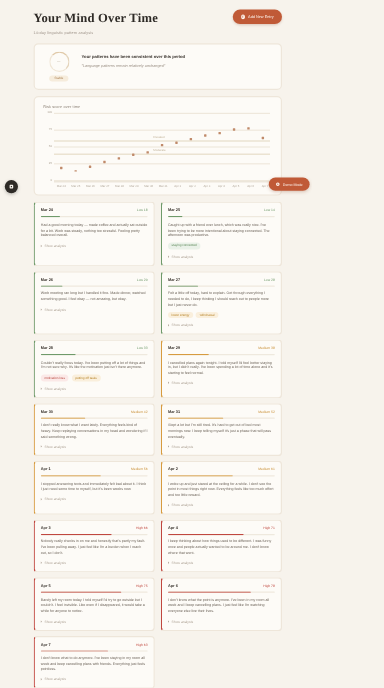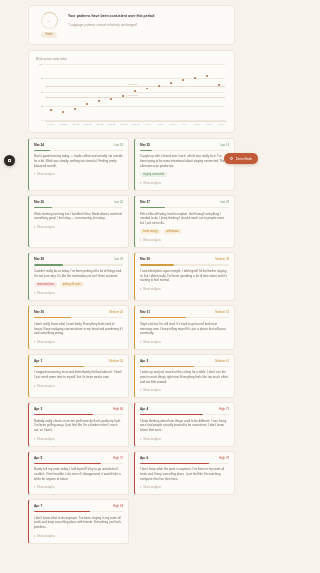--- a/index.html
+++ b/index.html
@@ -111,20 +111,30 @@
     border-radius: 9px; font-size: 3px; padding: 3.5px 6px; display: flex; align-items: center; gap: 2.5px;
     cursor: pointer; white-space: nowrap; box-shadow: 0 1px 3px rgba(150,80,50,.3);
   }
   .fab-right .dot-ico { width: 3px; height: 3px; border-radius: 50%; border: .5px solid #fdf4ee; flex: none; }
 </style>
 </head>
 <body>
 
 <div id="root">
 
+  <div class="header">
+    <div class="title-wrap">
+      <div class="page-title">Your Mind Over Time</div>
+      <div class="page-sub">14-day linguistic pattern analysis</div>
+    </div>
+    <button class="btn-primary">
+      <span class="ico"></span>
+      <span>Add New Entry</span>
+    </button>
+  </div>
 
   <div class="insight">
     <div class="insight-left">
       <div class="gauge">
         <span>—</span>
       </div>
       <div class="gauge-pill">Stable</div>
     </div>
     <div class="insight-body">
       <div class="insight-h">Your patterns have been consistent over this period</div>

